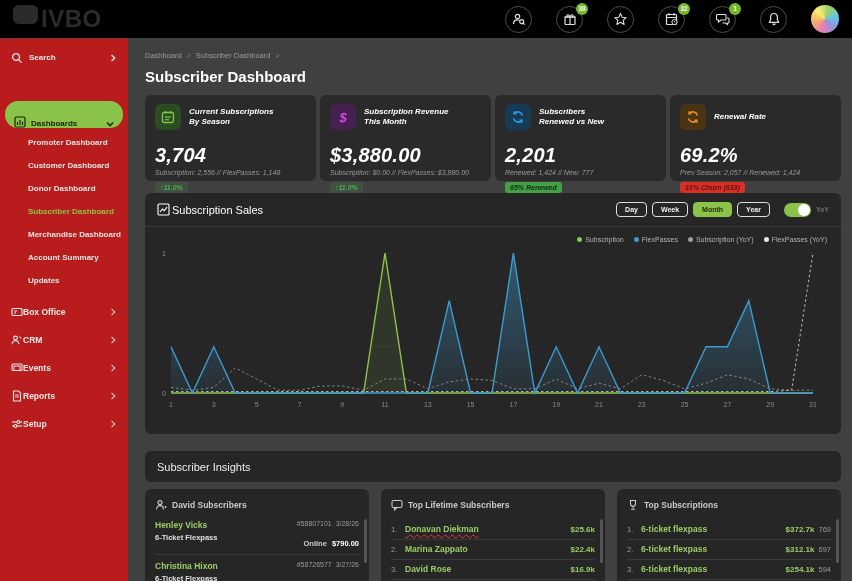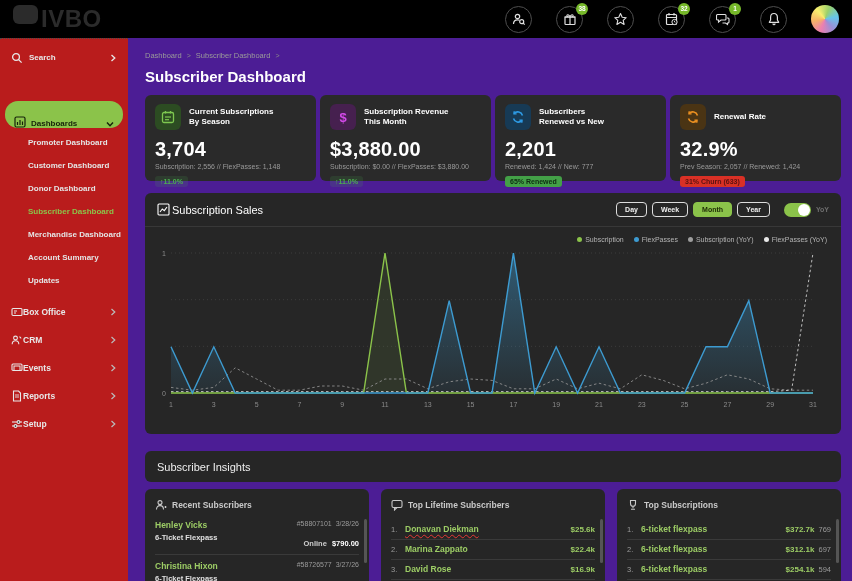--- a/index.html
+++ b/index.html
@@ -18,30 +18,30 @@
 .search-row .lbl{font-size:8px;font-weight:700;color:#e8e8e8;}
 .chev-r{margin-left:auto;}
 .dash-btn{margin:25px 5px 0 5px;height:27px;background:#8bc34a;border-radius:13px;display:flex;align-items:flex-end;padding:0 9px;gap:5px;}
 .dash-btn .lbl{font-size:8px;font-weight:700;color:#16230a;}
 .subitems{margin-top:3px;}
 .subitem{padding:7px 0 7px 28px;font-size:8px;font-weight:700;color:#e4e4e4;}
 .subitem.active{color:#8bc34a;}
 .sections{margin-top:6px;}
 .section-item{display:flex;align-items:center;height:28px;padding:0 11px;}
 .section-item .lbl{font-size:8.5px;font-weight:700;color:#e8e8e8;}
-.main{flex:1;background:#4c1d95;padding:0 11px 0 17px;overflow:hidden;}
+.main{flex:1;background:#404040;padding:0 11px 0 17px;overflow:hidden;}
 .breadcrumb{margin-top:13px;font-size:7.5px;color:#9a9a9a;display:flex;gap:5px;align-items:center;}
 .breadcrumb .sep{font-size:7px;color:#8a8a8a;}
 .page-title{margin-top:8px;font-size:15px;font-weight:700;color:#fff;}
-.stat-row{margin-top:10px;display:grid;grid-template-columns:repeat(4,1fr);gap:4px;}
+.stat-row{margin-top:10px;display:grid;grid-template-columns:repeat(4,1fr);gap:4px;font-style:italic;}
 .stat-card{background:#2a2a2a;border-radius:6px;height:86px;padding:9px 10px;}
 .stat-head{display:flex;align-items:center;gap:8px;}
 .stat-icon{width:26px;height:26px;border-radius:6px;display:flex;align-items:center;justify-content:center;flex-shrink:0;font-weight:700;}
 .stat-title{font-size:8px;font-weight:700;color:#fff;line-height:1.2;}
-.stat-value{margin-top:8px;font-size:20px;font-weight:700;color:#fff;letter-spacing:0.2px;}
+.stat-value{margin-top:14px;font-size:20px;font-weight:700;color:#fff;letter-spacing:0.2px;}
 .stat-detail{margin-top:2px;font-size:7px;color:#9a9a9a;}
 .stat-badge{display:inline-block;margin-top:4px;font-size:7px;font-weight:700;padding:2px 5px;border-radius:3px;}
 .badge-soft-green{background:rgba(76,175,80,0.15);color:#4caf50;}
 .badge-green{background:#43a047;color:#0e2b11;}
 .badge-red{background:#d93025;color:#5c1210;}
 .chart-card{margin-top:12px;background:#262626;border-radius:6px;height:241px;}
 .chart-header{display:flex;align-items:center;height:34px;padding:0 12px;border-bottom:1px solid #383838;}
 .chart-title{display:flex;align-items:center;gap:2px;font-size:11px;color:#fff;}
 .chart-controls{margin-left:auto;display:flex;align-items:center;gap:5px;}
 .range-btn{font-size:7px;font-weight:700;color:#f0f0f0;border:1px solid #ddd;border-radius:4px;padding:3px 8px;background:transparent;}
@@ -266,21 +266,21 @@
         <div class="stat-card"><div class="stat-head">
             <div class="stat-icon" style="background:#4a3414">
               <svg width="14" height="14" viewBox="0 0 14 14">
                 <path d="M11.5 5.5 A5 5 0 0 0 3 3.6" fill="none" stroke="#eb9021" stroke-width="1.6"></path>
                 <path d="M3.2 1.2 L3 3.8 L5.6 3.9" fill="none" stroke="#eb9021" stroke-width="1.4"></path>
                 <path d="M2.5 8.5 A5 5 0 0 0 11 10.4" fill="none" stroke="#eb9021" stroke-width="1.6"></path>
                 <path d="M10.8 12.8 L11 10.2 L8.4 10.1" fill="none" stroke="#eb9021" stroke-width="1.4"></path>
               </svg>
             </div>
             <div class="stat-title">Renewal Rate</div>
-          </div><div class="stat-value">32.9%</div><div class="stat-detail">Prev Season: 2,057 // Renewed: 1,424</div><span class="stat-badge badge-red">31% Churn (633)</span></div>
+          </div><div class="stat-value">69.2%</div><div class="stat-detail">Prev Season: 2,057 // Renewed: 1,424</div><span class="stat-badge badge-red">31% Churn (633)</span></div>
       </div>
 
     <div class="chart-card">
       <div class="chart-header">
         <div class="chart-title">
           <svg width="13" height="13" viewBox="0 0 13 13">
               <rect x="1" y="1" width="11" height="11" rx="1" fill="none" stroke="#fff" stroke-width="1.1"></rect>
               <path d="M3 9 L5.3 6 L7.3 7.6 L10 4" fill="none" stroke="#fff" stroke-width="1.1"></path>
             </svg>
           <span>Subscription Sales</span>
@@ -357,21 +357,21 @@
     </div>
     <div class="insights-row">
       <div class="insight-card">
         <div class="insight-head">
           <svg width="12" height="12" viewBox="0 0 12 12">
               <circle cx="5" cy="3.6" r="2" fill="none" stroke="#c9c9c9" stroke-width="1.1"></circle>
               <path d="M1.5 10.5 C1.5 7.8 3 6.6 5 6.6 C7 6.6 8.5 7.8 8.5 10.5" fill="none" stroke="#c9c9c9" stroke-width="1.1"></path>
               <line x1="9.5" y1="8" x2="11.5" y2="8" stroke="#c9c9c9" stroke-width="1"></line>
               <line x1="10.5" y1="7" x2="10.5" y2="9" stroke="#c9c9c9" stroke-width="1"></line>
             </svg>
-          <span>Recent Subscribers</span>
+          <span>David Subscribers</span>
         </div>
         <div id="recent-rows">
             <div class="rsub-row">
               <div>
                 <div class="rsub-name">Henley Vicks</div>
                 <div class="rsub-prod">6-Ticket Flexpass</div>
               </div>
               <div class="rsub-right">
                 <div class="rsub-meta"><span class="rsub-id">#58807101</span>&nbsp;&nbsp;<span class="rsub-date">3/28/26</span></div>
                 <div class="rsub-line2"><span class="rsub-chan">Online</span><span class="rsub-amt">$790.00</span></div>

